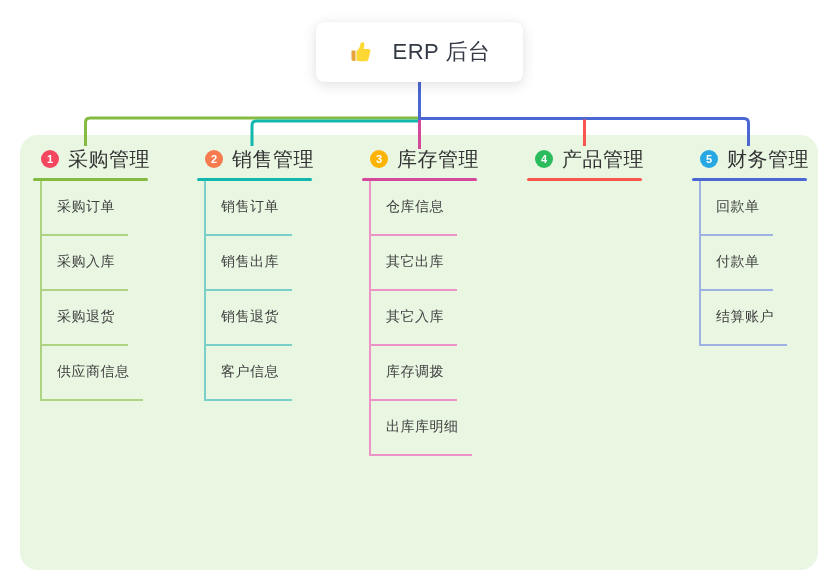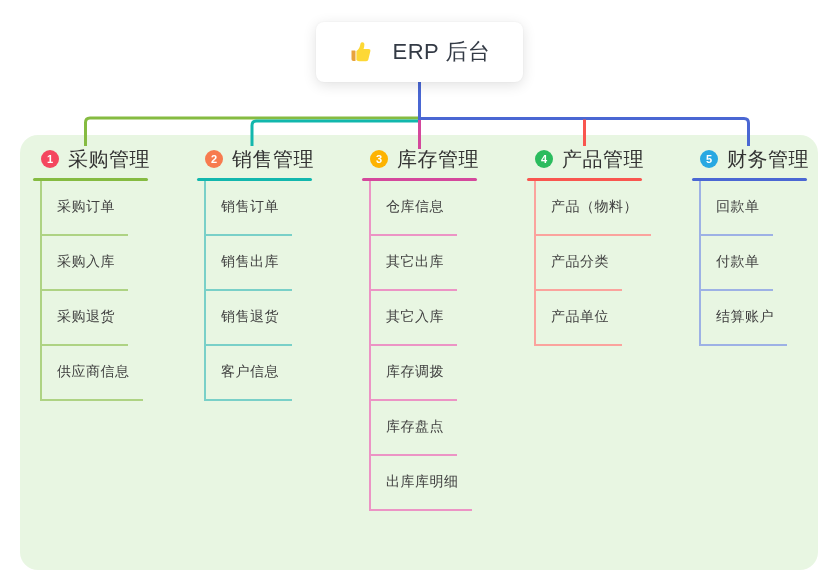--- a/index.html
+++ b/index.html
@@ -121,46 +121,31 @@
       <div class="item">
           <span class="item-box">其它出库</span>
         </div>
       <div class="item">
           <span class="item-box">其它入库</span>
         </div>
       <div class="item">
           <span class="item-box">库存调拨</span>
         </div>
       <div class="item">
-          <span class="item-box">库存盘点</span>
-        </div>
-      <div class="item">
           <span class="item-box">出库库明细</span>
         </div>
     </div>
   </div>
 
   <div class="branch" style="left: 527px; --accent: #f9564f; --light: #fba39d; --badge: #2bbc5e;">
     <div class="branch-header">
       <span class="badge">4</span>
       <span class="branch-label">产品管理</span>
     </div>
     <div class="header-line"></div>
-    <div class="items">
-      <div class="trunk"></div>
-      <div class="item">
-          <span class="item-box">产品（物料）</span>
-        </div>
-      <div class="item">
-          <span class="item-box">产品分类</span>
-        </div>
-      <div class="item">
-          <span class="item-box">产品单位</span>
-        </div>
-    </div>
   </div>
 
   <div class="branch" style="left: 692px; --accent: #4a67d3; --light: #9db1e5; --badge: #28a8e2;">
     <div class="branch-header">
       <span class="badge">5</span>
       <span class="branch-label">财务管理</span>
     </div>
     <div class="header-line"></div>
     <div class="items">
       <div class="trunk"></div>

